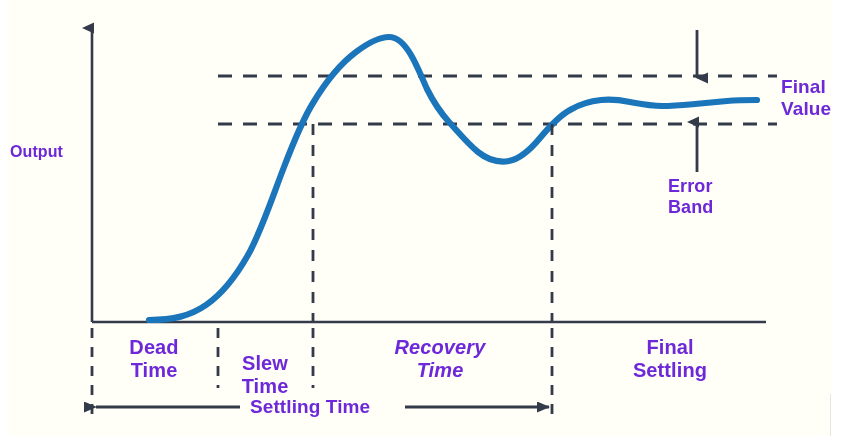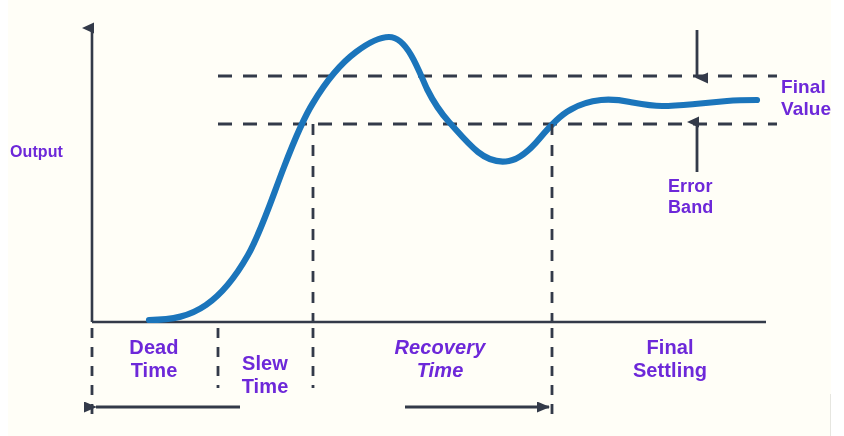--- a/index.html
+++ b/index.html
@@ -147,14 +147,15 @@
 
   <div class="lbl seg seg-dead">Dead
 Time</div>
   <div class="lbl seg seg-slew">Slew
 Time</div>
   <div class="lbl seg seg-recovery">Recovery
 Time</div>
   <div class="lbl seg seg-final">Final
 Settling</div>
 
+  <div class="lbl settling">Settling Time</div>
 
 </div>
 
 </body></html>

